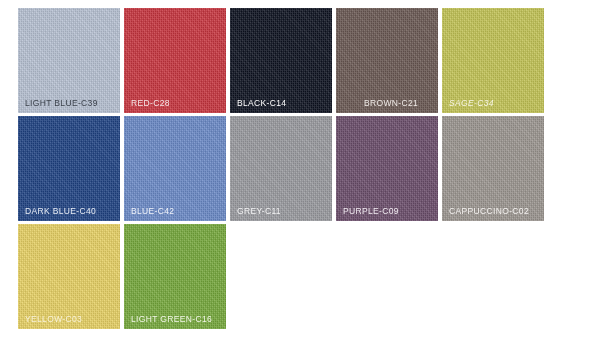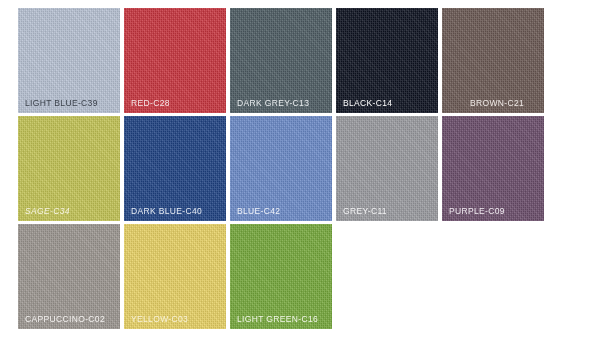--- a/index.html
+++ b/index.html
@@ -104,26 +104,20 @@
         <div class="weave2"></div>
         <div class="label" style="color: rgb(60, 66, 76);">LIGHT BLUE-C39</div>
       </div>
       <div class="swatch">
         <div class="fill" style="background-color: rgb(201, 53, 63);"></div>
         <div class="weave"></div>
         <div class="weave2"></div>
         <div class="label" style="color: rgb(246, 231, 232);">RED-C28</div>
       </div>
       <div class="swatch">
-        <div class="fill" style="background-color: rgb(77, 92, 99);"></div>
-        <div class="weave"></div>
-        <div class="weave2"></div>
-        <div class="label" style="color: rgb(232, 236, 238);">DARK GREY-C13</div>
-      </div>
-      <div class="swatch">
         <div class="fill" style="background-color: rgb(13, 18, 32);"></div>
         <div class="weave"></div>
         <div class="weave2"></div>
         <div class="label" style="color: rgb(255, 255, 255);">BLACK-C14</div>
       </div>
       <div class="swatch">
         <div class="fill" style="background-color: rgb(107, 89, 84);"></div>
         <div class="weave"></div>
         <div class="weave2"></div>
         <div class="label" style="color: rgb(239, 233, 230); padding-left: 21px;">BROWN-C21</div>

